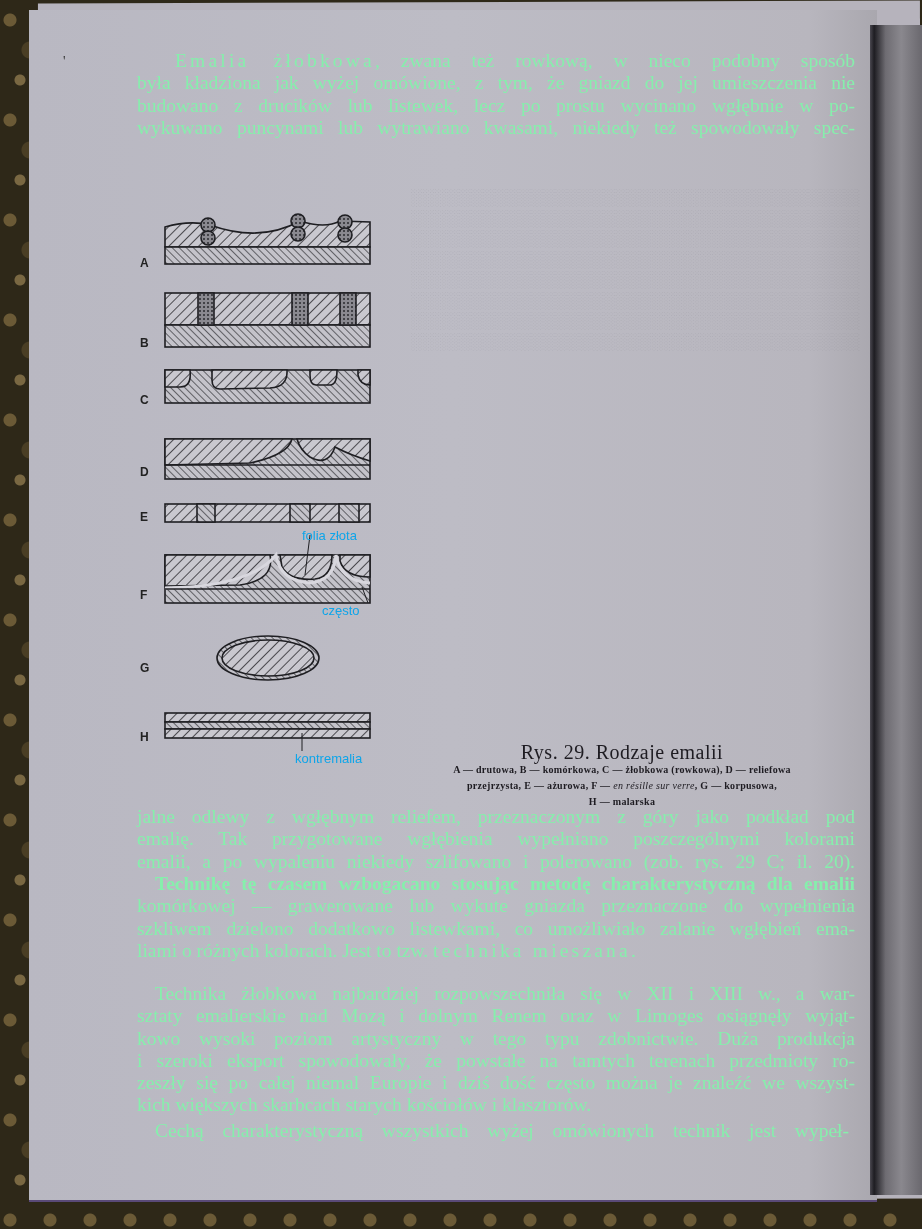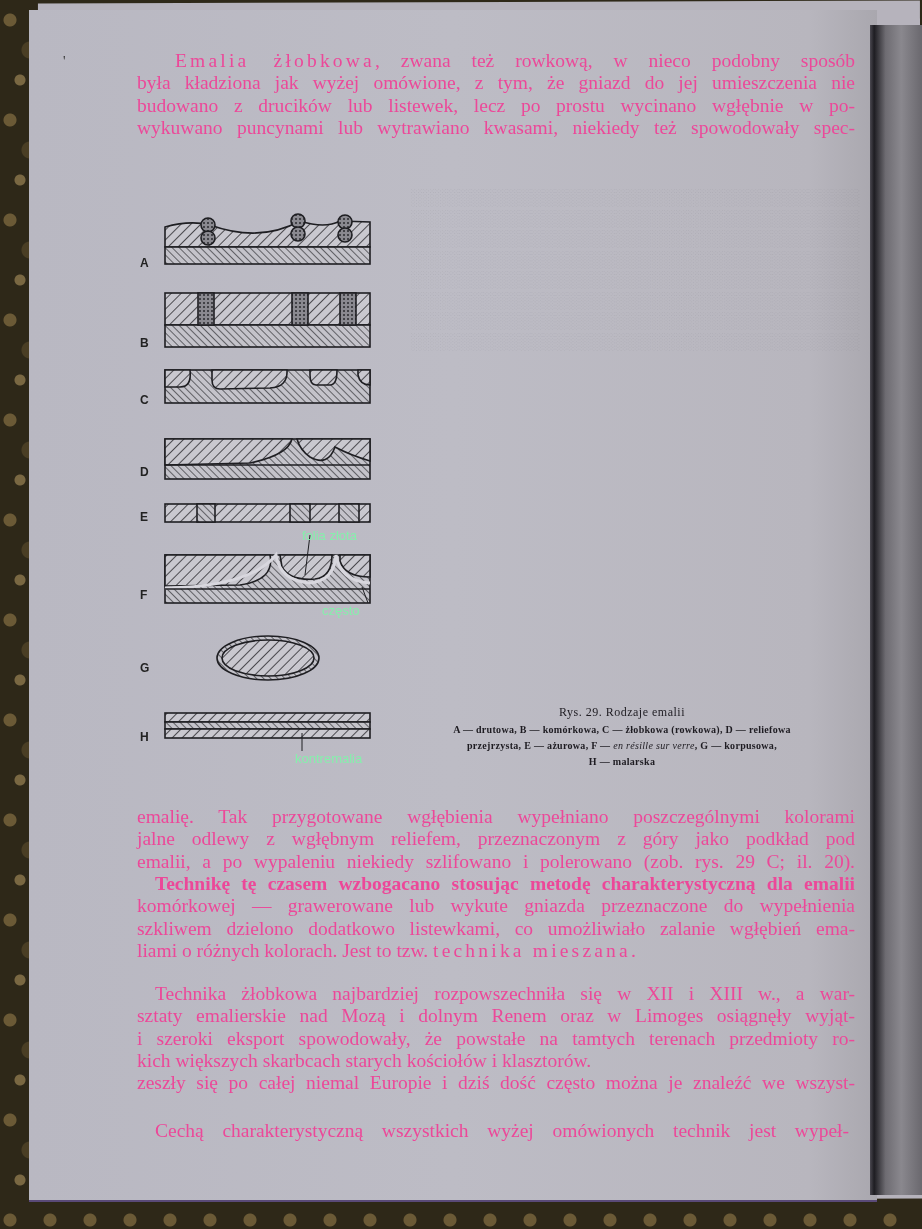--- a/index.html
+++ b/index.html
@@ -26,40 +26,40 @@
     position: absolute; left: 29px; top: 10px; width: 848px; height: 1190px;
     background: linear-gradient(90deg, #b9b8c2 0%, #bdbcc5 50%, #b8b6be 92%, #a9a7ae 100%);
     box-shadow: 0 2px 0 #5a4a78;
   }
   .gutter {
     position: absolute; left: 870px; top: 25px; width: 52px; height: 1170px;
     background: linear-gradient(90deg, #4a4850 0%, #1e1d22 8%, #6e6c72 30%, #8a888e 60%, #6a686e 100%);
   }
   .text {
     position: absolute; left: 137px; width: 718px;
-    font-size: 19.5px; line-height: 22.3px; color: #ec4899;
+    font-size: 19.5px; line-height: 22.3px; color: #86efac;
     text-align: justify;
   }
   .spaced { letter-spacing: 3.2px; }
   .line { display: block; text-align: justify; text-align-last: justify; white-space: nowrap; }
   .line.last { text-align-last: left; }
 
   .fig-label {
     position: absolute; font-family: "Liberation Sans", "DejaVu Sans", sans-serif;
     font-size: 12px; color: #222; font-weight: bold;
   }
   .fig-annot {
     position: absolute; font-family: "Liberation Sans", "DejaVu Sans", sans-serif;
-    font-size: 13px; color: #86efac;
+    font-size: 13px; color: #0ea5e9;
   }
   .caption {
     position: absolute; left: 384px; top: 702px; width: 476px;
     text-align: center; color: #1e1c22;
   }
-  .caption-title { font-size: 12px; line-height: 20px; letter-spacing: 0.5px; }
+  .caption-title { font-size: 20px; line-height: 20px; letter-spacing: 0.5px; margin-top: 40px; }
   .caption-body { font-size: 10px; line-height: 16px; font-weight: bold; letter-spacing: 0.3px; }
   .caption-body i { font-weight: normal; }
   .bleed {
     position: absolute; left: 410px; top: 188px; width: 450px; height: 510px;
     color: rgba(70,70,80,0.08); font-size: 17px; line-height: 20.5px; overflow: hidden;
   }
   svg.figure { position: absolute; left: 150px; top: 205px; }
 </style>
 </head>
 <body>
@@ -181,32 +181,33 @@
 <div class="caption">
   <div class="caption-title">Rys. 29. Rodzaje emalii</div>
   <div class="caption-body">
     <div>A — drutowa, B — komórkowa, C — żłobkowa (rowkowa), D — reliefowa</div>
     <div><span>przejrzysta, E — ażurowa, F — </span><i>en résille sur verre</i><span>, G — korpusowa,</span></div>
     <div>H — malarska</div>
   </div>
 </div>
 
 <div class="text" style="top:806px;">
+  <span class="line">jalne odlewy z wgłębnym reliefem, przeznaczonym z góry jako podkład pod</span>
   <span class="line">emalię. Tak przygotowane wgłębienia wypełniano poszczególnymi kolorami</span>
-  <span class="line">jalne odlewy z wgłębnym reliefem, przeznaczonym z góry jako podkład pod</span>
   <span class="line">emalii, a po wypaleniu niekiedy szlifowano i polerowano (zob. rys. 29 C; il. 20).</span>
 </div>
 <div class="text" style="top:873px;">
   <span class="line" style="text-indent:18px;font-weight:bold;">Technikę tę czasem wzbogacano stosując metodę charakterystyczną dla emalii</span>
   <span class="line">komórkowej — grawerowane lub wykute gniazda przeznaczone do wypełnienia</span>
   <span class="line">szkliwem dzielono dodatkowo listewkami, co umożliwiało zalanie wgłębień ema-</span>
   <span class="line last"><span>liami o różnych kolorach. Jest to tzw. </span><span class="spaced">technika mieszana</span><span>.</span></span>
 </div>
 <div class="text" style="top:963px;">
   <span class="line" style="text-indent:18px;margin-top:20px;">Technika żłobkowa najbardziej rozpowszechniła się w XII i XIII w., a war-</span>
   <span class="line">sztaty emalierskie nad Mozą i dolnym Renem oraz w Limoges osiągnęły wyjąt-</span>
+  <span class="line">kowo wysoki poziom artystyczny w tego typu zdobnictwie. Duża produkcja</span>
   <span class="line">i szeroki eksport spowodowały, że powstałe na tamtych terenach przedmioty ro-</span>
+  <span class="line">zeszły się po całej niemal Europie i dziś dość często można je znaleźć we wszyst-</span>
   <span class="line last">kich większych skarbcach starych kościołów i klasztorów.</span>
-  <span class="line">zeszły się po całej niemal Europie i dziś dość często można je znaleźć we wszyst-</span>
 </div>
 <div class="text" style="top:1120px;width:712px;">
   <span class="line" style="text-indent:18px;">Cechą charakterystyczną wszystkich wyżej omówionych technik jest wypeł-</span>
 </div>
 
 </body></html>

